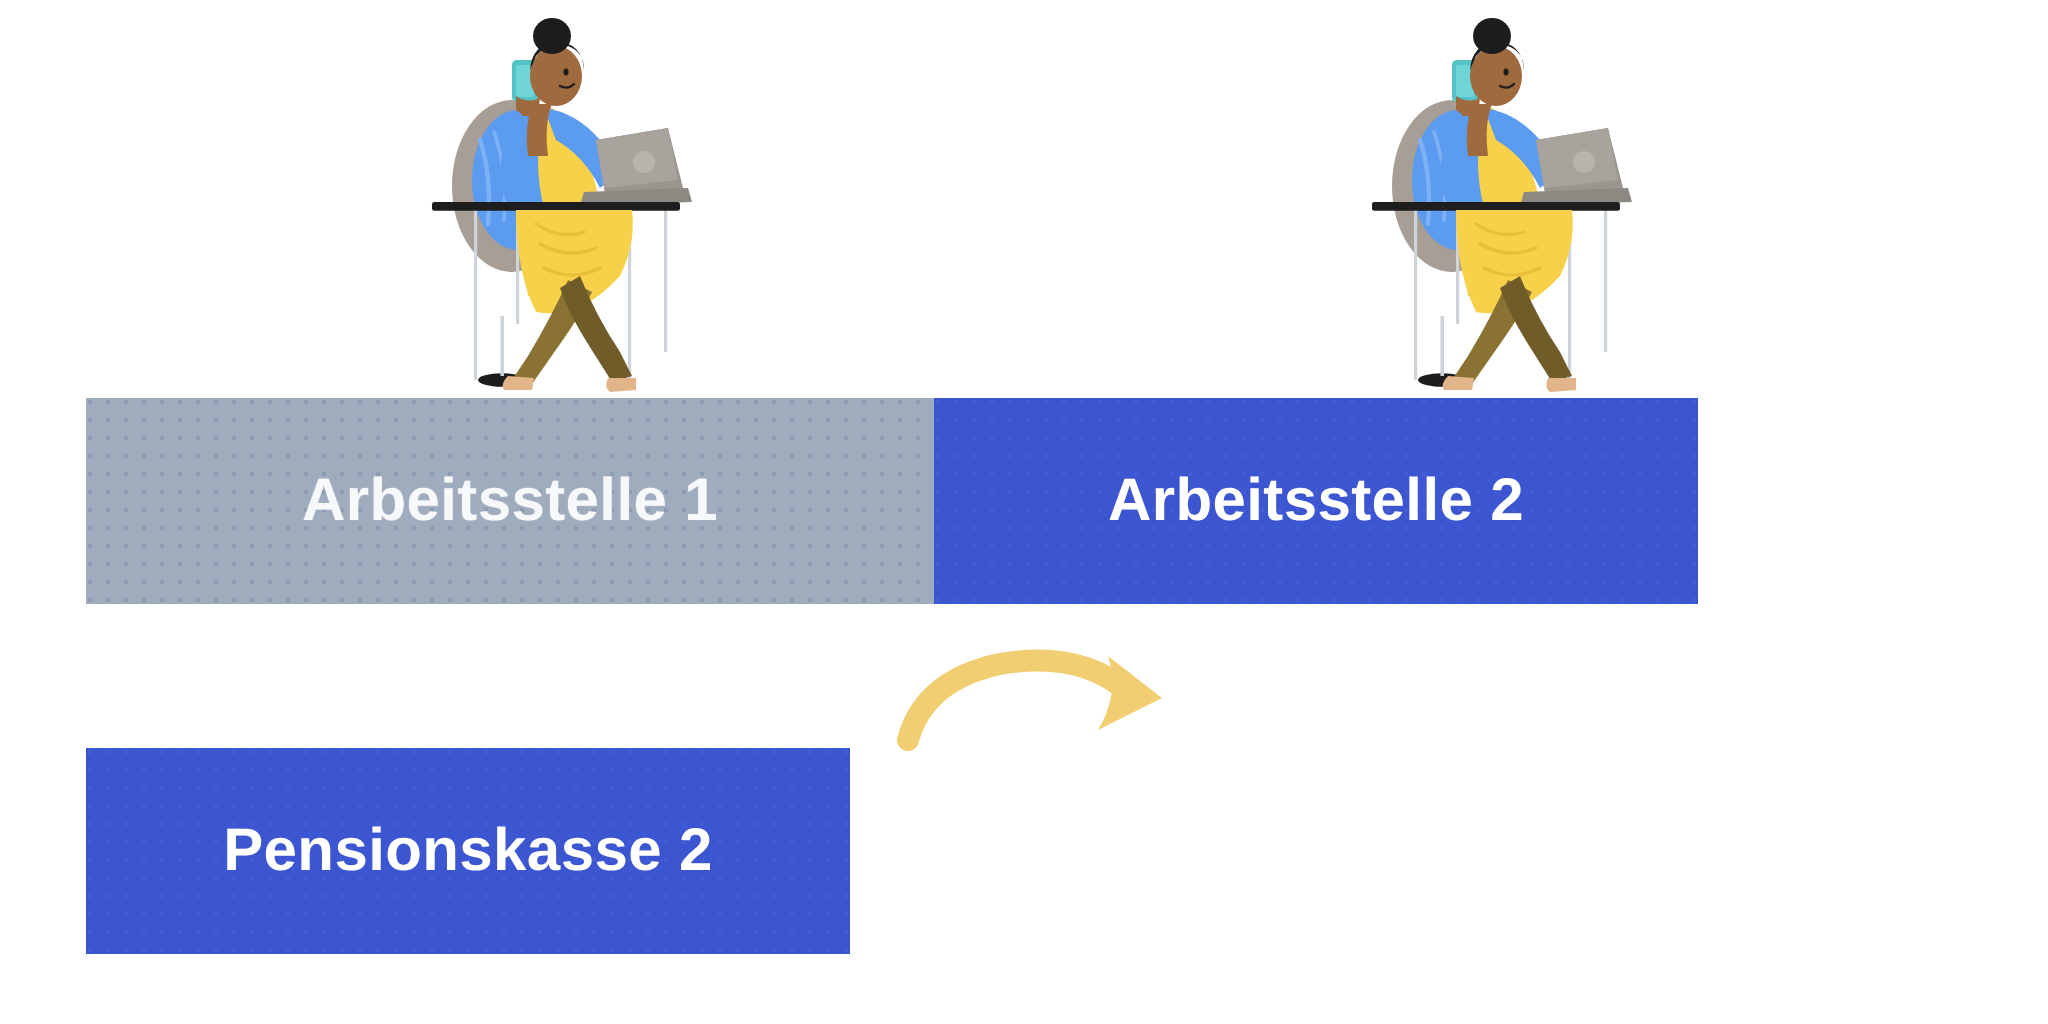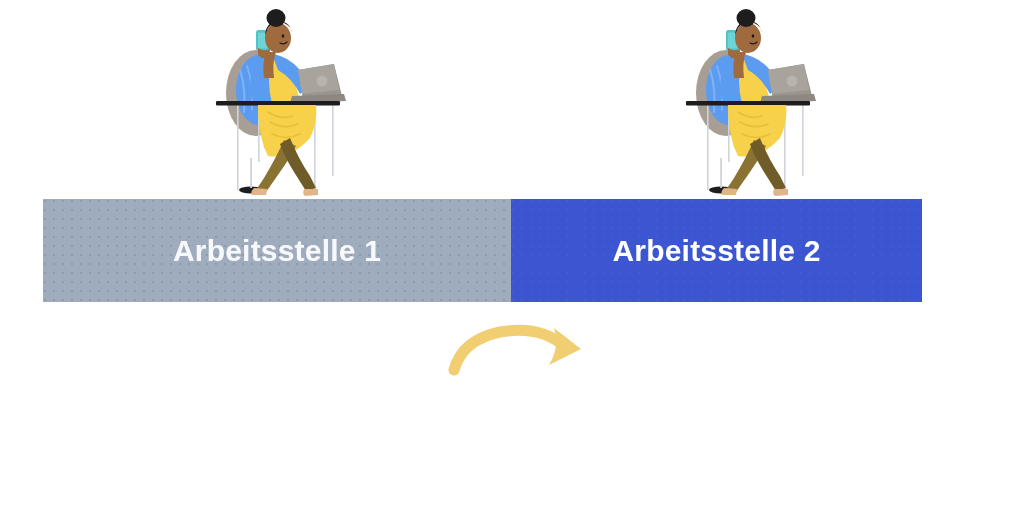--- a/index.html
+++ b/index.html
@@ -41,22 +41,22 @@
   #row-jobs     { top: 199px; }
   #row-pensions { top: 374px; }
 
   .bar-half {
     display: flex;
     align-items: center;
     justify-content: center;
     height: 100%;
     box-sizing: border-box;
   }
-  .bar-half.left  { width: 468px; }
-  .bar-half.right { width: 411px; }
+  .bar-half.left  { width: 424px; }
+  .bar-half.right { width: 382px; }
 
   .bar-half.left {
     background-color: #9facbe;
     background-image:
       radial-gradient(circle at 2px 2px, rgba(120,135,160,0.45) 1.1px, transparent 1.2px);
     background-size: 9px 9px;
   }
   .bar-half.right {
     background-color: #3c55d1;
     background-image:
@@ -199,15 +199,18 @@
   </div>
 
   <div id="transfer-arrow">
     <svg viewBox="0 0 160 56" xmlns="http://www.w3.org/2000/svg">
       <path d="M6 50 Q14 20 52 12 Q92 5 116 26" stroke="#f2ce72" stroke-width="11" fill="none" stroke-linecap="round"></path>
       <path d="M106 8 L133 29 L101 45 Q112 27 106 8 Z" fill="#f2ce72"></path>
     </svg>
   </div>
 
   <div id="row-pensions" class="bar-row">
+    <div class="bar-half right">
+      <span class="bar-label">Pensionskasse 2</span>
+    </div>
   </div>
 
 </div>
 
 </body></html>

